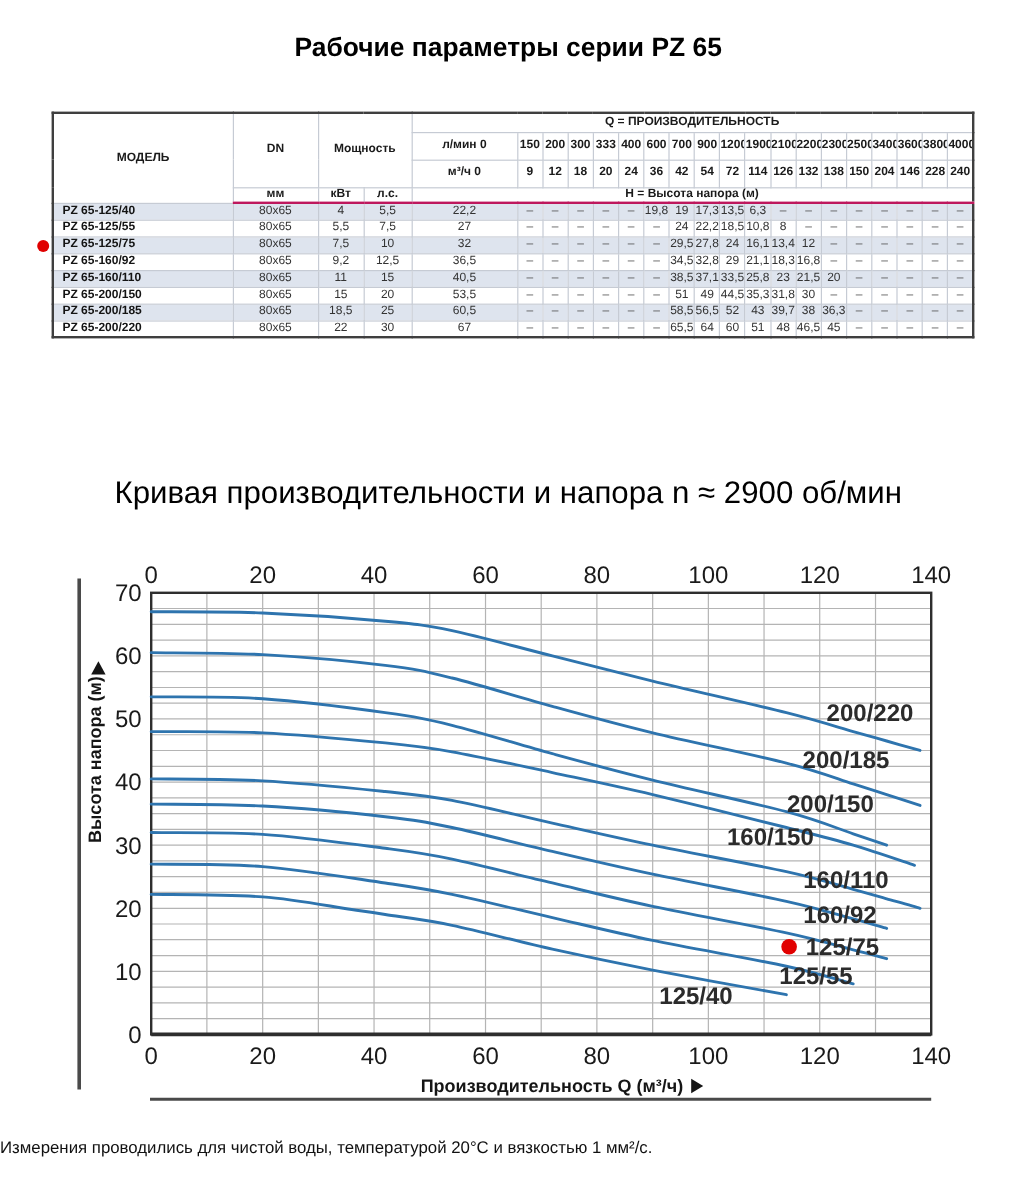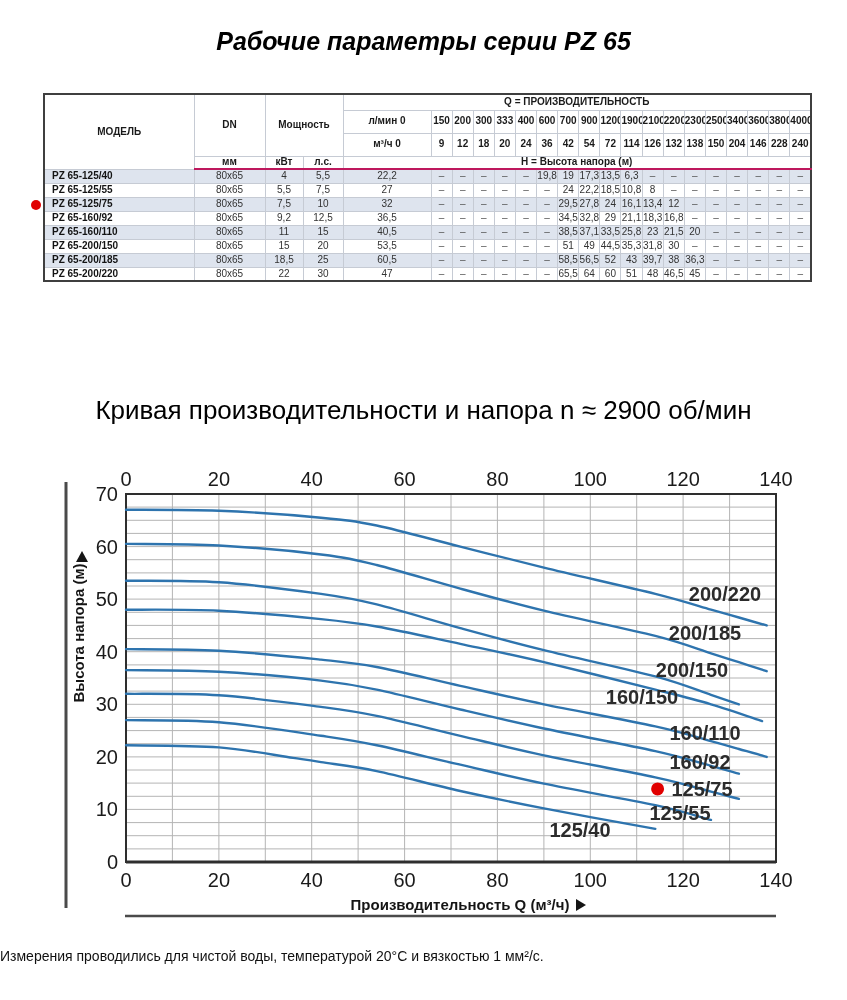--- a/index.html
+++ b/index.html
@@ -2,21 +2,21 @@
 <html><head>
 <meta charset="utf-8">
 <style>
   html,body{margin:0;padding:0;}
   body{
     width:847px;height:1000px;position:relative;overflow:hidden;
     background:#ffffff;font-family:"Liberation Sans",sans-serif;color:#111;
   }
   .page-title{
     position:absolute;top:27px;left:0;width:100%;text-align:center;
-    font-size:25px;font-weight:bold;margin:0;color:#000;letter-spacing:0px;font-style:italic;
+    font-size:22px;font-weight:bold;margin:0;color:#000;letter-spacing:0px;
   }
   
   .params-table{
     position:absolute;left:43px;top:93px;width:769px;
     border-collapse:collapse;table-layout:fixed;
     font-size:10px;color:#222;border:2px solid #3f3f3f;
   }
   .params-table th,.params-table td{
     border:1px solid #c6cbd4;padding:0;text-align:center;vertical-align:middle;line-height:1.05;
     overflow:hidden;white-space:nowrap;
@@ -299,21 +299,21 @@
         <td class="dash">–</td>
         <td class="dash">–</td>
         <td class="dash">–</td>
         <td class="dash">–</td>
       </tr>
       <tr>
         <td class="model-cell">PZ 65-200/220</td>
         <td class="val">80x65</td>
         <td class="val">22</td>
         <td class="val">30</td>
-        <td class="val">47</td>
+        <td class="val">67</td>
         <td class="dash">–</td>
         <td class="dash">–</td>
         <td class="dash">–</td>
         <td class="dash">–</td>
         <td class="dash">–</td>
         <td class="dash">–</td>
         <td class="val">65,5</td>
         <td class="val">64</td>
         <td class="val">60</td>
         <td class="val">51</td>

